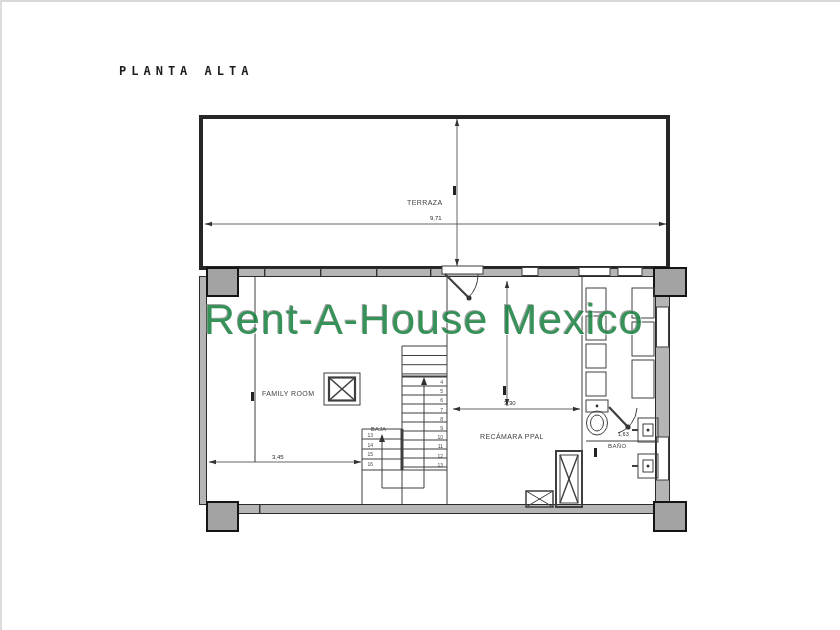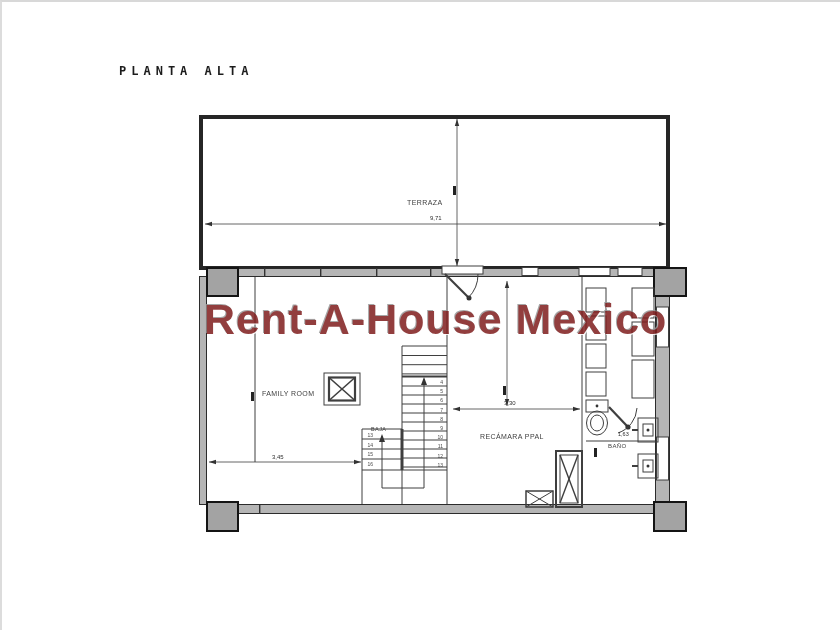--- a/index.html
+++ b/index.html
@@ -38,21 +38,21 @@
   .dim-terraza{left:428px;top:213px;}
   .dim-family{left:270px;top:452px;}
   .dim-recamara{left:502px;top:398px;}
   .dim-bano{left:616px;top:429px;font-size:5.5px;}
   .steps{
     z-index:5;color:#4a4a4a;white-space:pre-line;text-align:right;
   }
   .steps-right{left:427px;top:376px;width:14px;font-size:5px;line-height:9.2px;}
   .steps-left{left:361px;top:429px;width:10px;font-size:5px;line-height:9.7px;}
   .watermark{
-    left:202px;top:293px;z-index:6;font-size:43px;font-weight:700;color:#7f1d1d;
+    left:202px;top:293px;z-index:6;font-size:43px;font-weight:400;color:#15803d;
     opacity:0.85;letter-spacing:1px;white-space:nowrap;
     text-shadow:-1px -1px 0 #979797, 1px 1px 0 #ffffff;
   }
 </style>
 </head>
 <body>
 
 <div id="stage">
 
   <div class="abs title">PLANTA ALTA</div>

